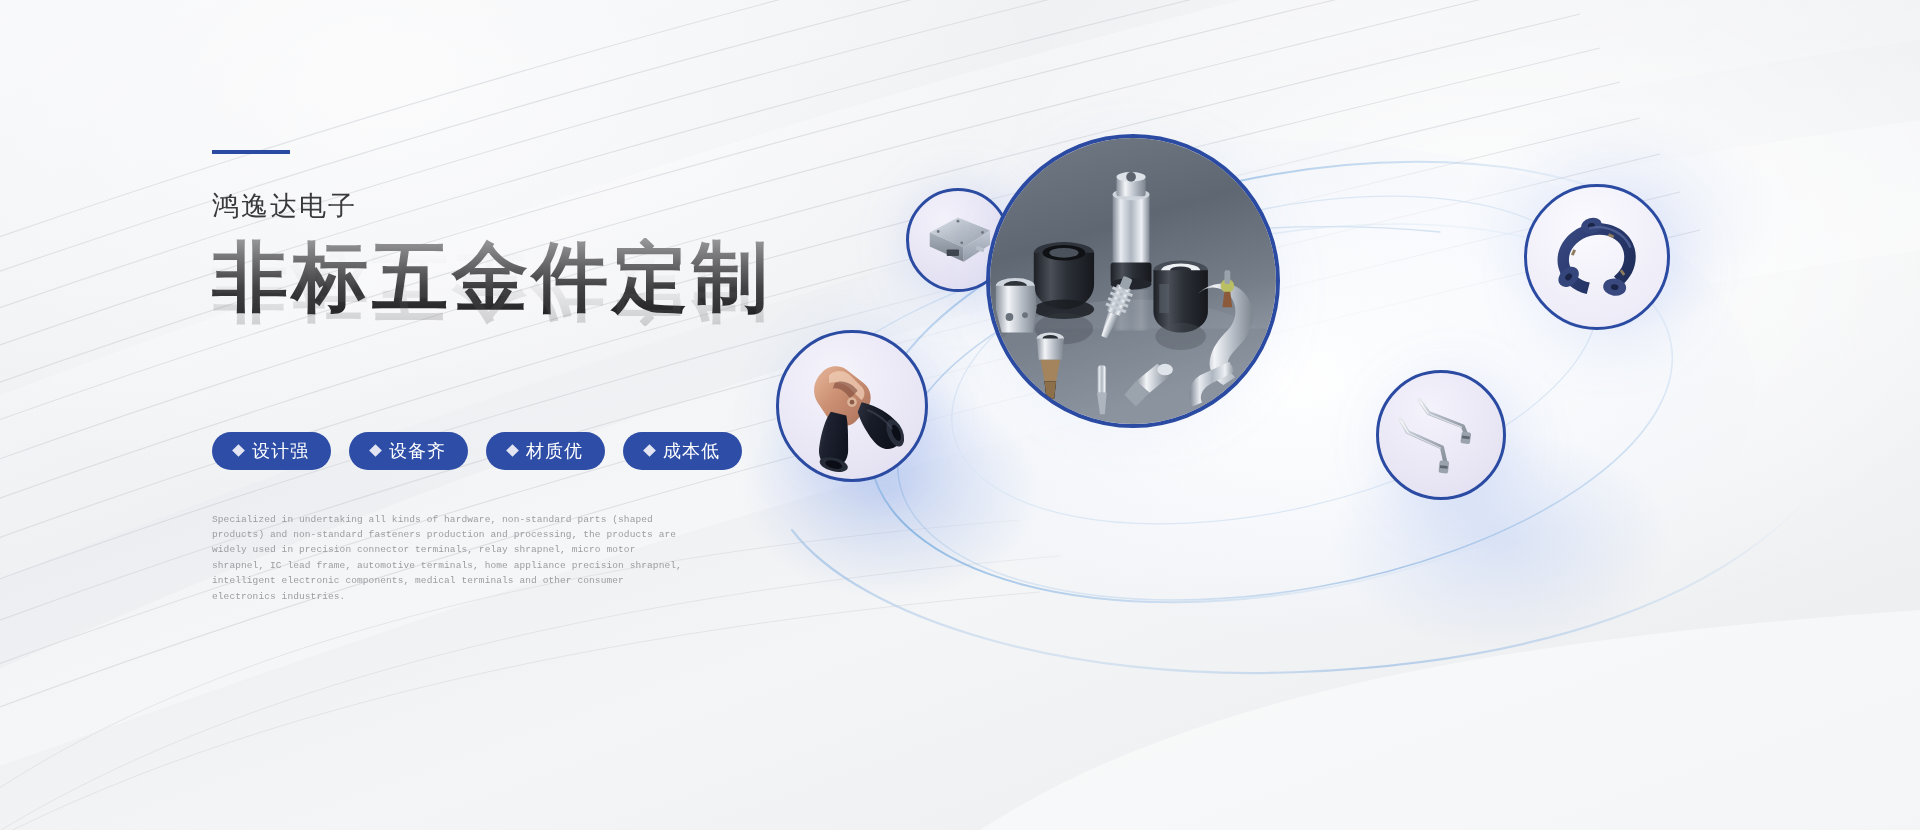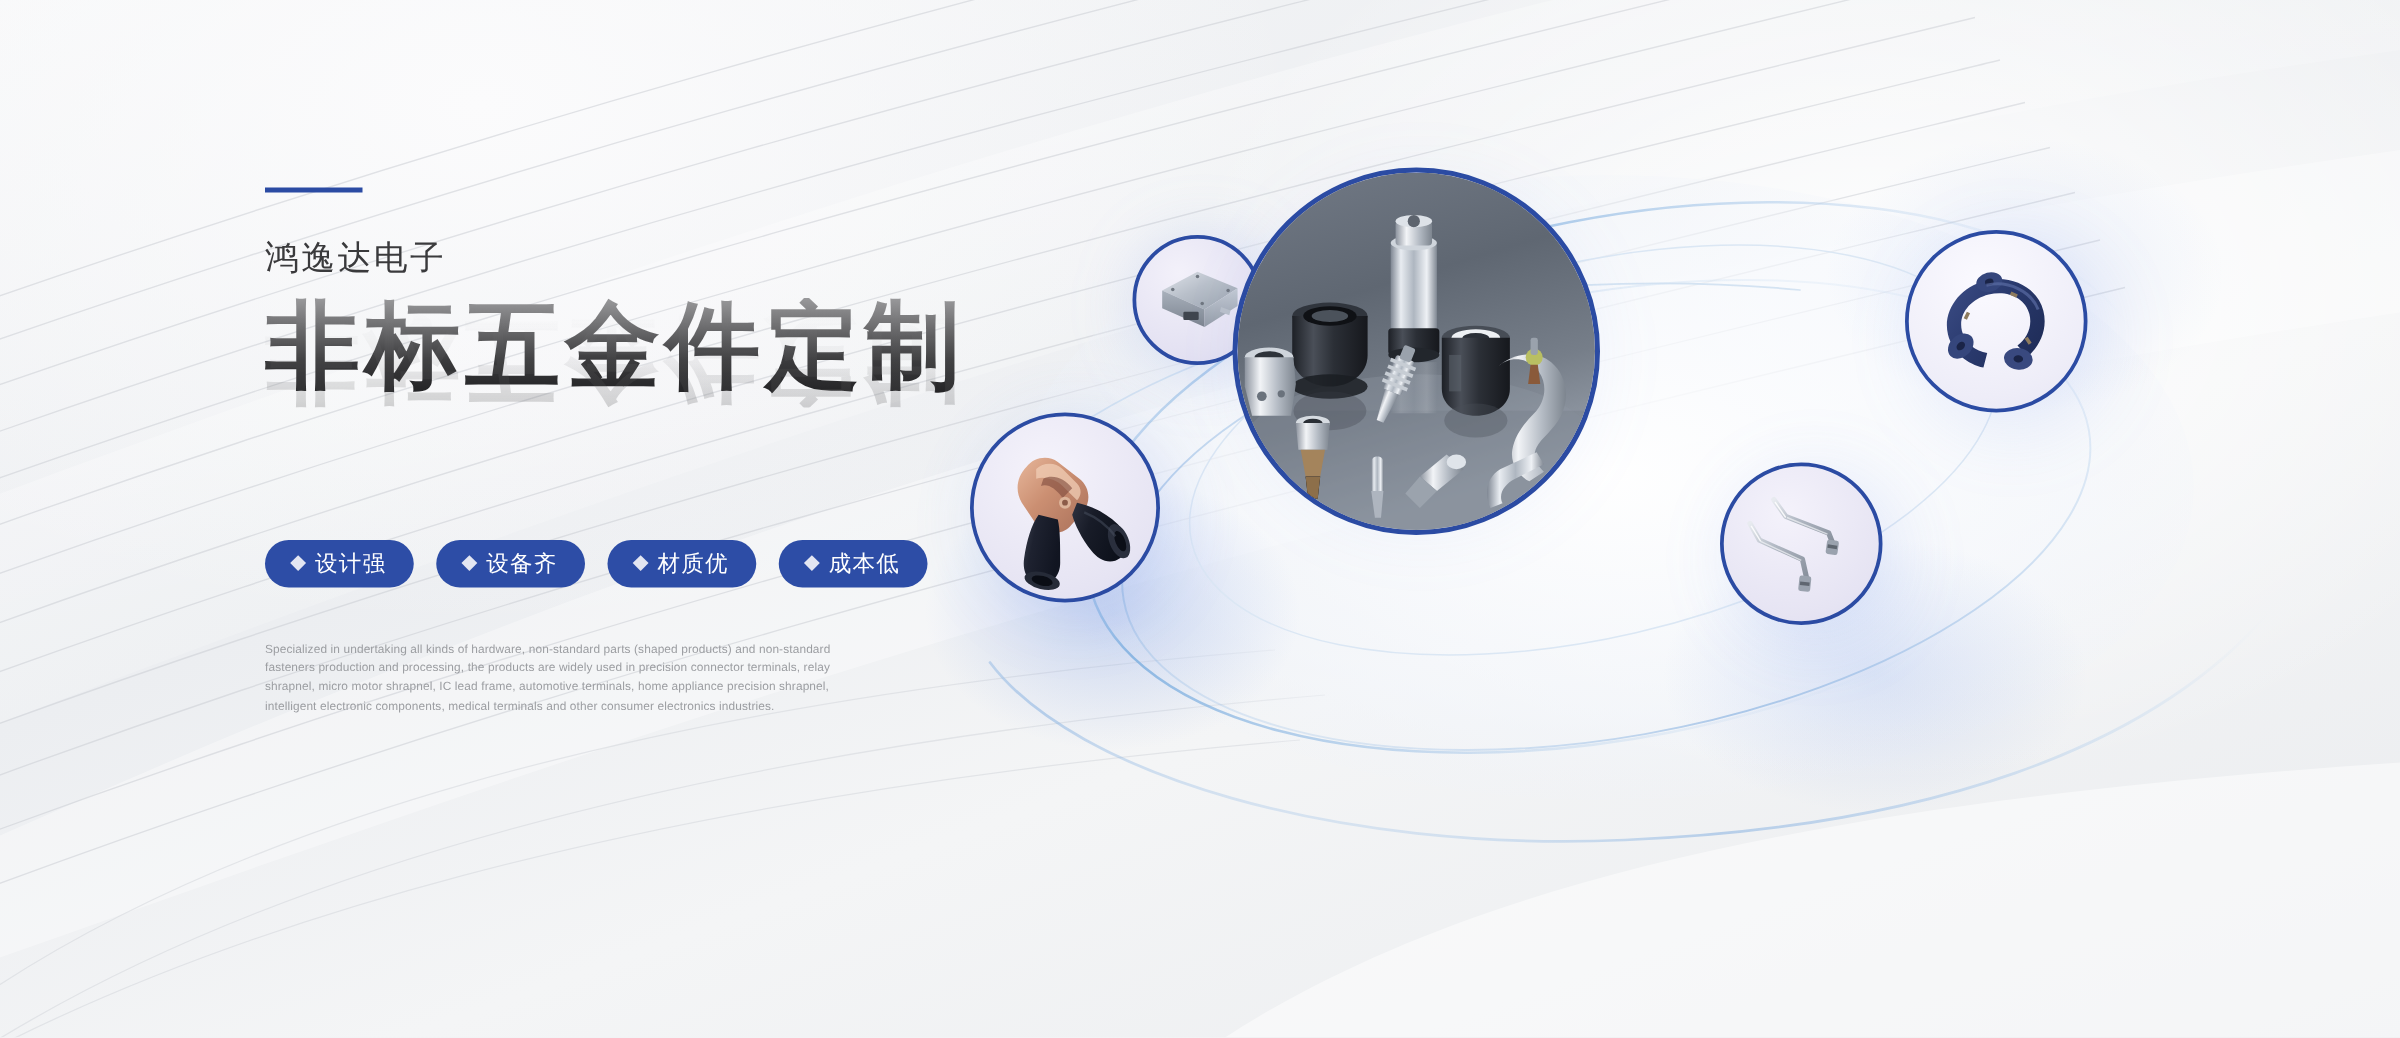--- a/index.html
+++ b/index.html
@@ -102,20 +102,21 @@
   }
 
   
   .desc{
     margin-top:42px;
     width:470px;
     font-size:9.5px;
     line-height:1.62;
     color:#9b9da1;
     letter-spacing:.1px;
+    font-family:Liberation Mono, monospace;
   }
 
   
   .visual{
     position:absolute;
     left:740px; top:60px;
     width:1130px; height:700px;
   }
   .visual svg{ position:absolute; inset:0; width:100%; height:100%; }
 

